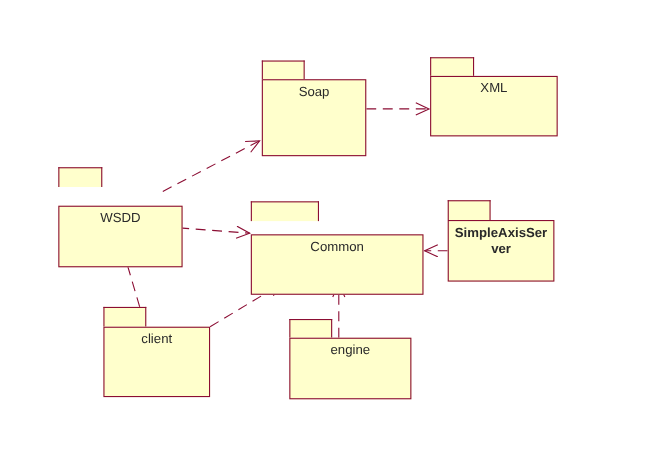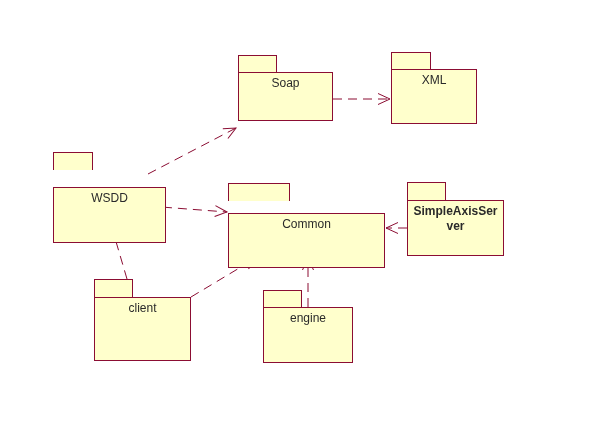--- a/index.html
+++ b/index.html
@@ -86,28 +86,28 @@
     <line class="dep" x1="333" y1="99" x2="390" y2="99" marker-end="url(#arrowOpen)"></line>
     <line class="dep" x1="148" y1="206" x2="227" y2="212" marker-end="url(#arrowOpen)"></line>
     <line class="dep" x1="407" y1="228" x2="386" y2="228" marker-end="url(#arrowOpen)"></line>
     <line class="dep" x1="127" y1="279" x2="112" y2="228" marker-end="url(#arrowOpen)"></line>
     <line class="dep" x1="191" y1="297" x2="256" y2="258" marker-end="url(#arrowOpen)"></line>
     <line class="dep" x1="308" y1="307" x2="308" y2="258" marker-end="url(#arrowOpen)"></line>
   </svg>
 
   <div class="pkg" style="left:238px; top:55px;">
     <div class="pkg-tab" style="width:39px; height:17px;"></div>
-    <div class="pkg-body" style="top:17px; width:95px; height:49px;">
+    <div class="pkg-body" style="top:17px; width:95px; height:70px;">
       <span class="pkg-label">Soap</span>
     </div>
   </div>
 
   <div class="pkg" style="left:391px; top:52px;">
     <div class="pkg-tab" style="width:40px; height:17px;"></div>
-    <div class="pkg-body" style="top:17px; width:86px; height:55px;">
+    <div class="pkg-body" style="top:17px; width:116px; height:55px;">
       <span class="pkg-label">XML</span>
     </div>
   </div>
 
   <div class="pkg" style="left:53px; top:152px;">
     <div class="pkg-tab" style="width:40px; height:18px;"></div>
     <div class="pkg-body" style="top:35px; width:113px; height:56px;">
       <span class="pkg-label">WSDD</span>
     </div>
   </div>
@@ -128,18 +128,18 @@
 
   <div class="pkg" style="left:94px; top:279px;">
     <div class="pkg-tab" style="width:39px; height:18px;"></div>
     <div class="pkg-body" style="top:18px; width:97px; height:64px;">
       <span class="pkg-label">client</span>
     </div>
   </div>
 
   <div class="pkg" style="left:263px; top:290px;">
     <div class="pkg-tab" style="width:39px; height:17px;"></div>
-    <div class="pkg-body" style="top:17px; width:90px; height:56px;">
+    <div class="pkg-body" style="top:17px; width:111px; height:56px;">
       <span class="pkg-label">engine</span>
     </div>
   </div>
 
 </div>
 
 </body></html>

